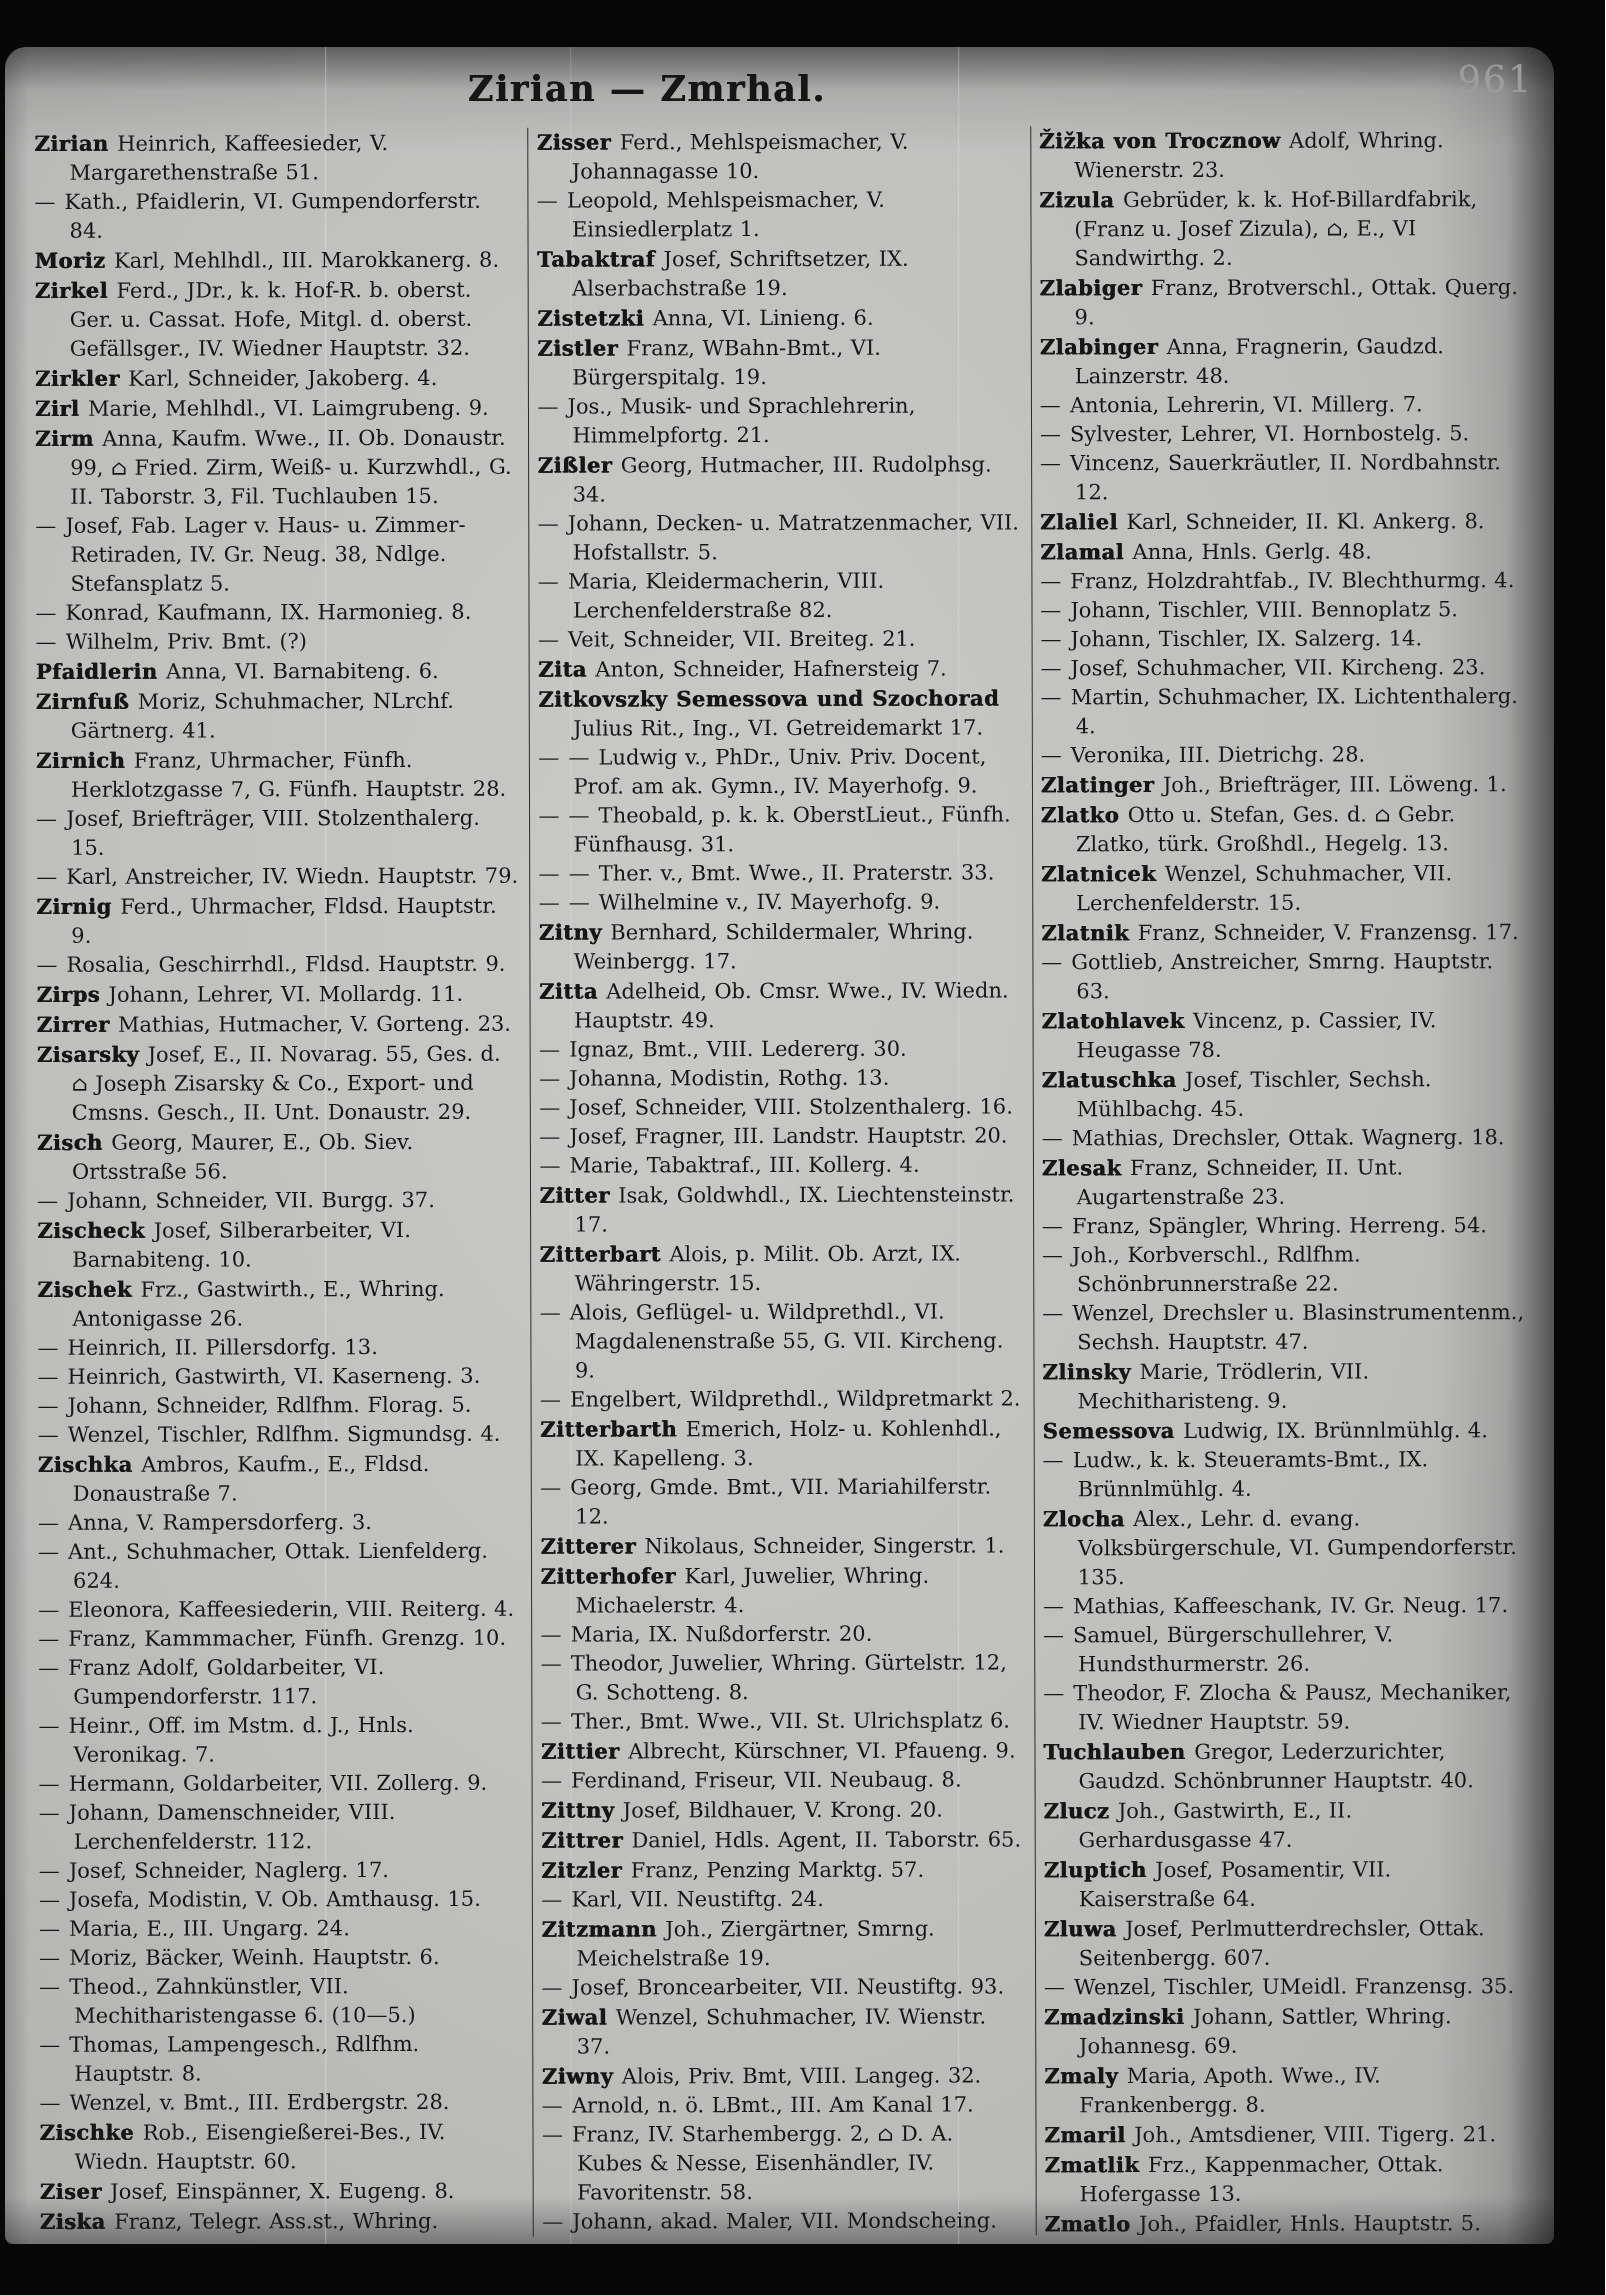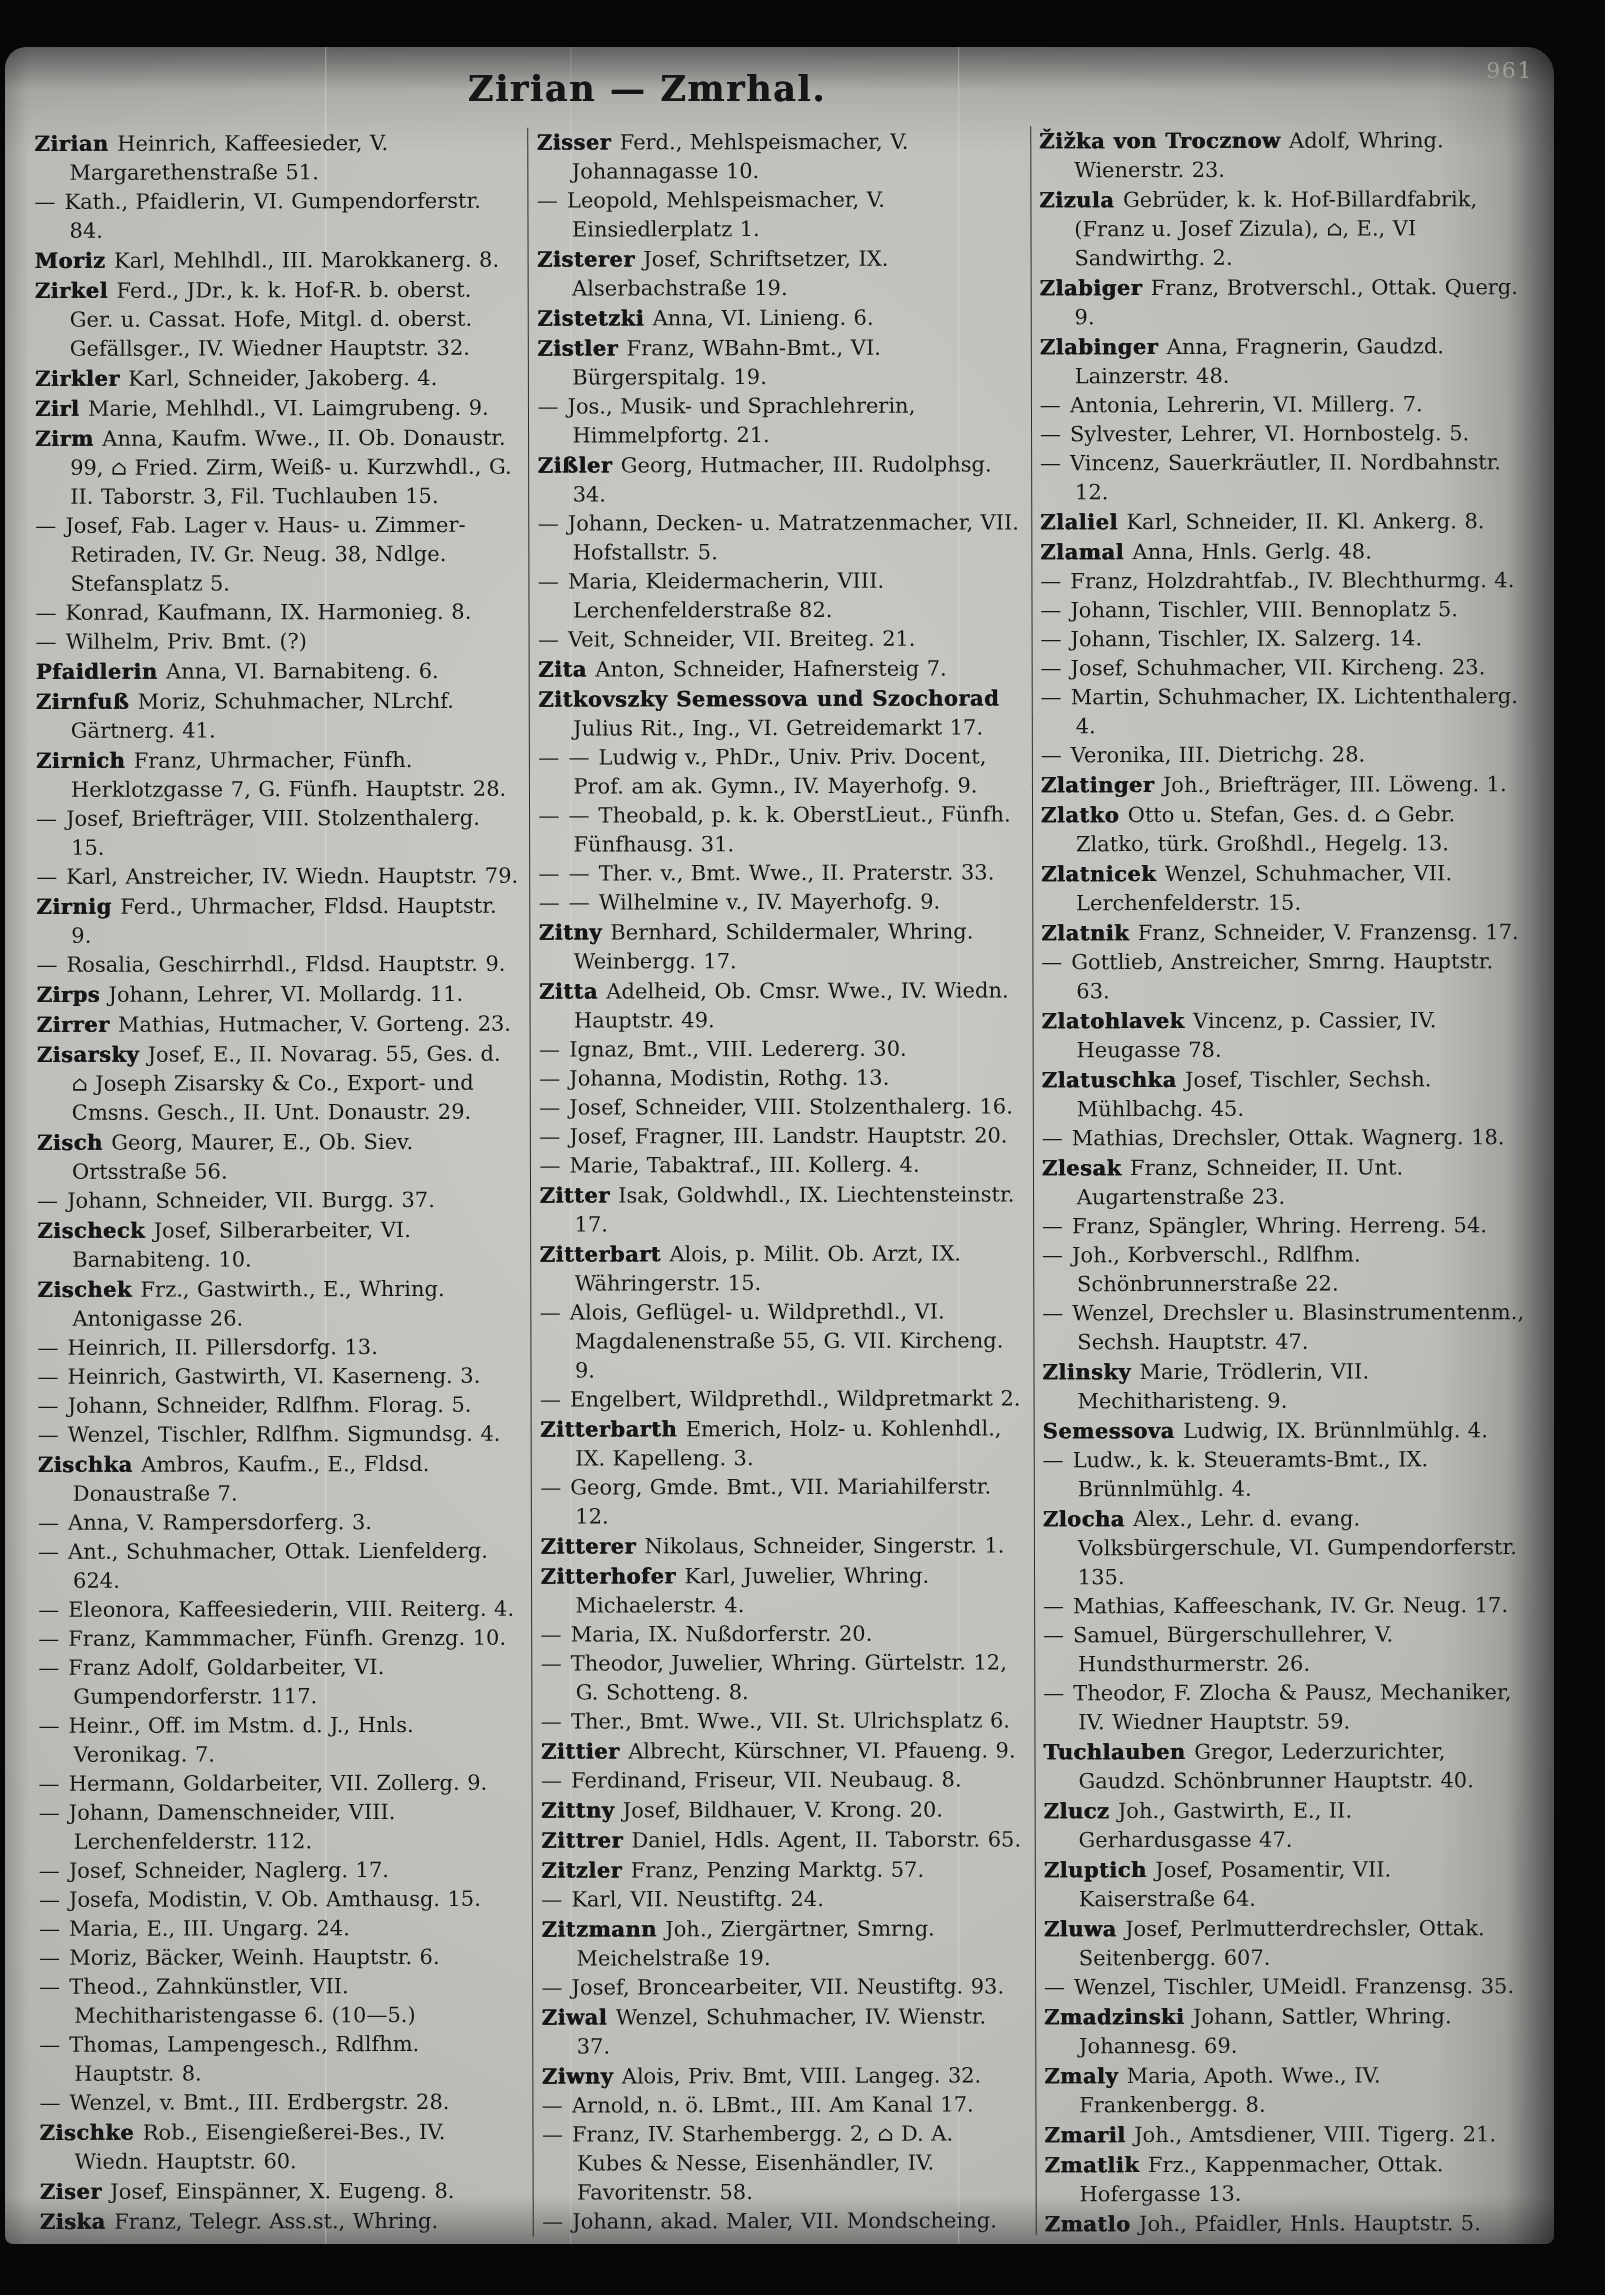--- a/index.html
+++ b/index.html
@@ -42,21 +42,21 @@
     left:0; right:265px; top:21px;
     text-align:center;
     font-size:35px;
     font-weight:bold;
     letter-spacing:1.6px;
     text-shadow:0.5px 0 0 #161616;
   }
   .page-number{
     position:absolute;
     right:21px; top:11.2px;
-    font-size:22px;
+    font-size:37px;
     color:#9d9d9a;
     letter-spacing:1.6px;
   }
   .columns{
     position:absolute;
     left:24px; right:19px; top:80px; bottom:8px;
     display:flex;
     transform:rotate(-0.15deg);
   }
   .column{
@@ -139,21 +139,21 @@
           <p class="entry"><span class="dash">— </span>Theod., Zahnkünstler, VII. Mechitharistengasse 6. (10—5.)</p>
           <p class="entry"><span class="dash">— </span>Thomas, Lampengesch., Rdlfhm. Hauptstr. 8.</p>
           <p class="entry"><span class="dash">— </span>Wenzel, v. Bmt., III. Erdbergstr. 28.</p>
           <p class="entry"><span class="lead">Zischke </span>Rob., Eisengießerei-Bes., IV. Wiedn. Hauptstr. 60.</p>
           <p class="entry"><span class="lead">Ziser </span>Josef, Einspänner, X. Eugeng. 8.</p>
           <p class="entry"><span class="lead">Ziska </span>Franz, Telegr. Ass.st., Whring. Wildemanng. 11.</p>
         </div>
       <div class="column">
           <p class="entry"><span class="lead">Zisser </span>Ferd., Mehlspeismacher, V. Johannagasse 10.</p>
           <p class="entry"><span class="dash">— </span>Leopold, Mehlspeismacher, V. Einsiedlerplatz 1.</p>
-          <p class="entry"><span class="lead">Zisterer </span>Josef, Schriftsetzer, IX. Alserbachstraße 19.</p>
+          <p class="entry"><span class="lead">Tabaktraf </span>Josef, Schriftsetzer, IX. Alserbachstraße 19.</p>
           <p class="entry"><span class="lead">Zistetzki </span>Anna, VI. Linieng. 6.</p>
           <p class="entry"><span class="lead">Zistler </span>Franz, WBahn-Bmt., VI. Bürgerspitalg. 19.</p>
           <p class="entry"><span class="dash">— </span>Jos., Musik- und Sprachlehrerin, Himmelpfortg. 21.</p>
           <p class="entry"><span class="lead">Zißler </span>Georg, Hutmacher, III. Rudolphsg. 34.</p>
           <p class="entry"><span class="dash">— </span>Johann, Decken- u. Matratzenmacher, VII. Hofstallstr. 5.</p>
           <p class="entry"><span class="dash">— </span>Maria, Kleidermacherin, VIII. Lerchenfelderstraße 82.</p>
           <p class="entry"><span class="dash">— </span>Veit, Schneider, VII. Breiteg. 21.</p>
           <p class="entry"><span class="lead">Zita </span>Anton, Schneider, Hafnersteig 7.</p>
           <p class="entry"><span class="lead">Zitkovszky Semessova und Szochorad </span>Julius Rit., Ing., VI. Getreidemarkt 17.</p>
           <p class="entry"><span class="dash">— — </span>Ludwig v., PhDr., Univ. Priv. Docent, Prof. am ak. Gymn., IV. Mayerhofg. 9.</p>

